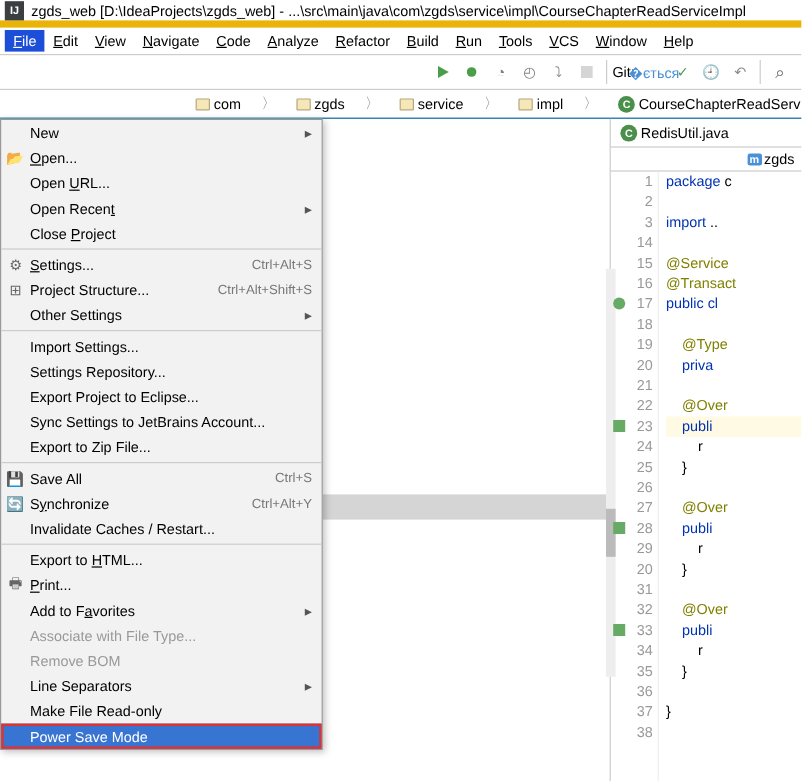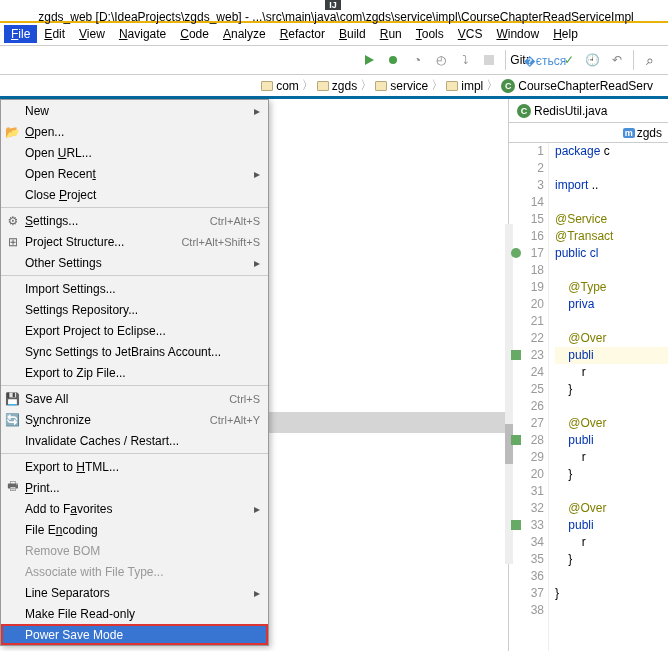--- a/index.html
+++ b/index.html
@@ -1,27 +1,27 @@
 <!DOCTYPE html>
 <html><head>
 <meta charset="utf-8">
 <style>
 * { margin: 0; padding: 0; box-sizing: border-box; font-family: "Segoe UI", Arial, sans-serif; font-size: 12px; }
 body { background: #fff; color: #000; overflow: hidden; width: 668px; height: 651px; }
-.titlebar { height: 23px; background: #fff; border-bottom: 2px solid #eab308; display: flex; align-items: center; padding-left: 4px; flex-direction: column; }
+.titlebar { height: 23px; background: #fff; border-bottom: 6px solid #eab308; display: flex; align-items: center; padding-left: 4px; }
 .ij-logo { width: 16px; height: 16px; background: #3c3f41; display: inline-flex; align-items: center; justify-content: center; font-size: 9px; font-weight: bold; color: #fff; margin-right: 6px; }
 .menubar { height: 22px; display: flex; align-items: center; padding-left: 4px; }
 .menubar .item { padding: 2px 7px; cursor: default; }
 .menubar .item.active { background: #1d4ed8; color: #fff; }
 .menubar .item u { text-decoration: underline; }
 .toolbar { height: 30px; border-top: 1px solid #ccc; border-bottom: 1px solid #ccc; display: flex; align-items: center; padding: 0 6px; justify-content: flex-end; }
 .toolbar .spacer { flex: 1; }
 .toolbar .tb-icon { width: 16px; height: 16px; margin: 0 4px; display: inline-flex; align-items: center; justify-content: center; }
 .toolbar .sep { width: 1px; height: 20px; background: #ccc; margin: 0 4px; }
-.breadcrumb { height: 24px; border-bottom: 3px solid #0369a1; display: flex; align-items: center; justify-content: flex-end; padding: 0 14px; overflow: hidden; }
+.breadcrumb { height: 24px; border-bottom: 1px solid #0369a1; display: flex; align-items: center; justify-content: flex-end; padding: 0 0; overflow: hidden; gap: 14px; }
 .breadcrumb .crumb { display: inline-flex; align-items: center; margin: 0 1px; white-space: nowrap; }
 .breadcrumb .chev { color: #888; margin: 0 2px; }
 .folder-icon { display:inline-block; width:12px; height:10px; border:1px solid #b8a77a; background:#f5e7b8; margin-right:3px; border-radius:1px; position:relative; }
 .class-icon { display:inline-block; width:14px; height:14px; border-radius:50%; background:#4a8f4a; color:#fff; font-size:9px; line-height:14px; text-align:center; font-weight:bold; margin-right:3px; }
 .main { position: relative; display: flex; height: calc(100% - 99px); }
 .dropdown { position: absolute; left: 0; top: 0; width: 269px; background: #f2f2f2; border: 1px solid #999; box-shadow: 2px 2px 6px rgba(0,0,0,.25); z-index: 100; }
 .dropdown .row { height: 21px; display: flex; align-items: center; padding: 0 8px 0 24px; position: relative; cursor: default; }
 .dropdown .row.disabled { color: #999; }
 .dropdown .row .ico { position: absolute; left: 4px; width: 16px; height: 16px; display: flex; align-items: center; justify-content: center; color:#666; }
 .dropdown .row .shortcut { margin-left: auto; color: #777; font-size: 11px; }
@@ -188,28 +188,25 @@
         <span>Export to <u>H</u>TML...</span>
       </div>
       <div class="row">
         <span class="ico">🖶</span>
         <span><u>P</u>rint...</span>
       </div>
       <div class="row">
         <span>Add to F<u>a</u>vorites</span>
         <span class="arrow">▸</span>
       </div>
-      <div class="row">
-        <span>File E<u>n</u>coding</span>
+      <div class="row disabled">
+        <span>Associate with File Type...</span>
       </div>
       <div class="row disabled">
         <span>Remove BOM</span>
-      </div>
-      <div class="row disabled">
-        <span>Associate with File Type...</span>
       </div>
       <div class="row">
         <span>Line Separators</span>
         <span class="arrow">▸</span>
       </div>
       <div class="row">
         <span>Make File Read-only</span>
       </div>
       <div class="row highlight boxed">
         <span>Power Save Mode</span>

